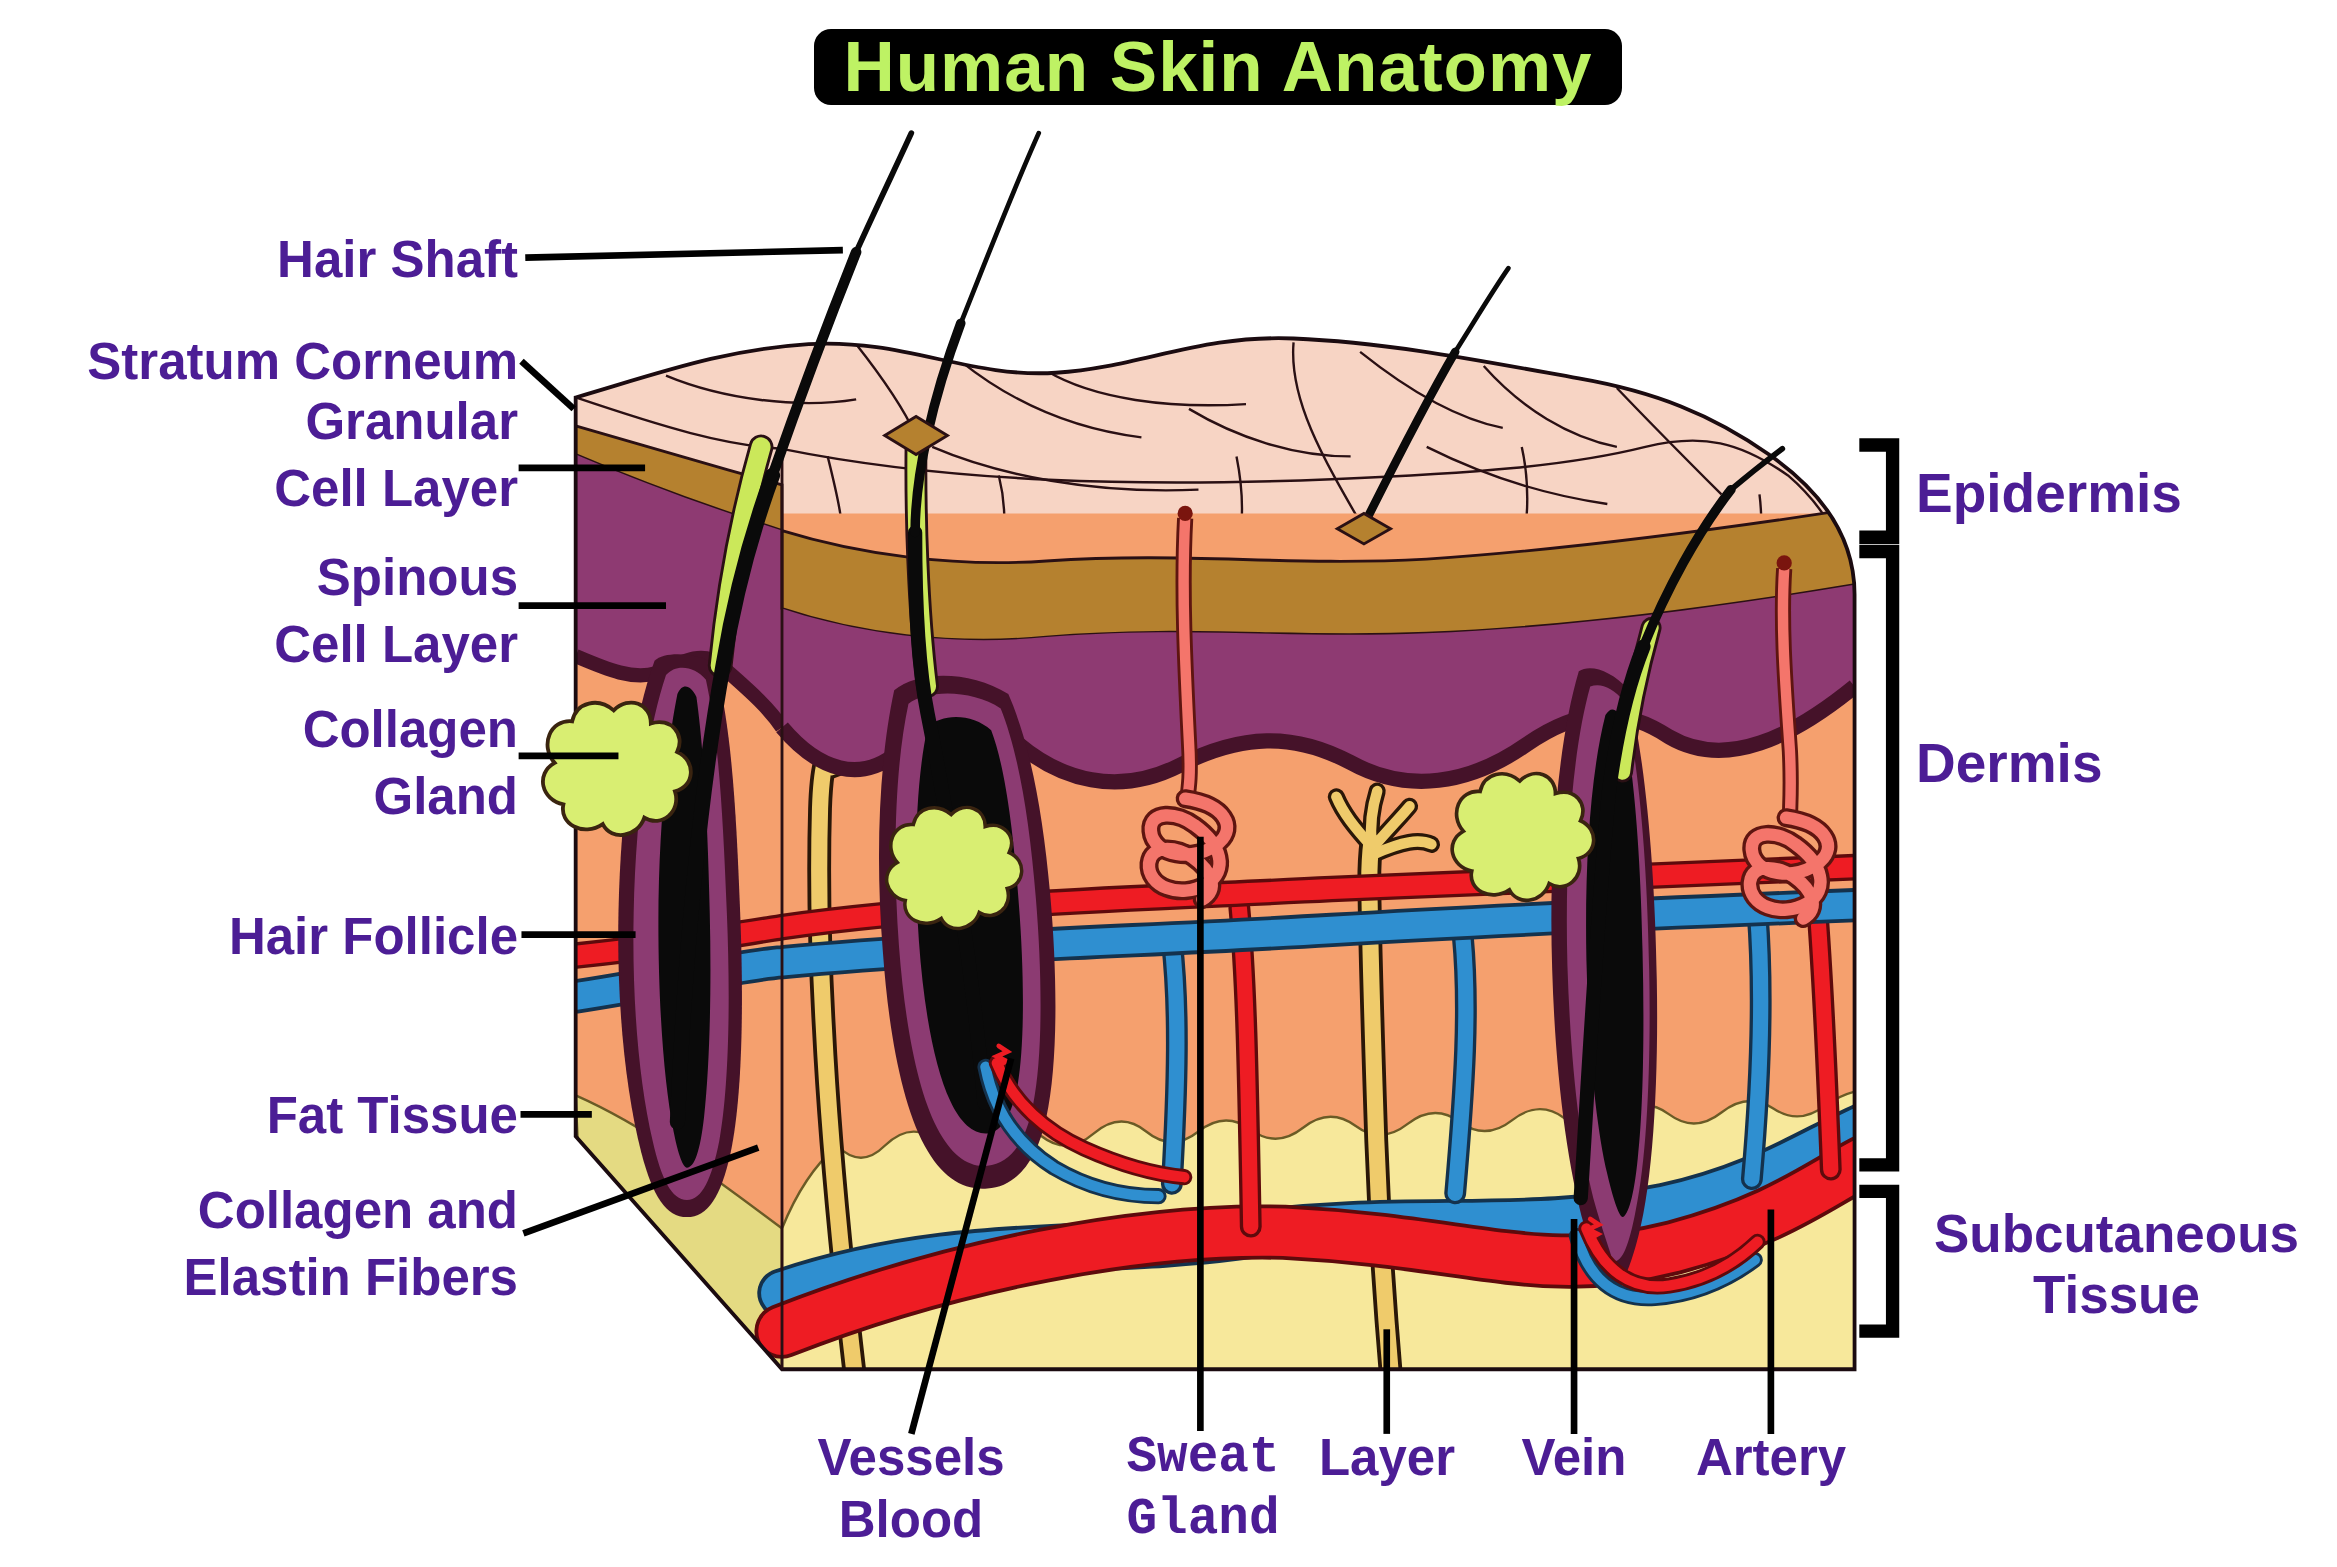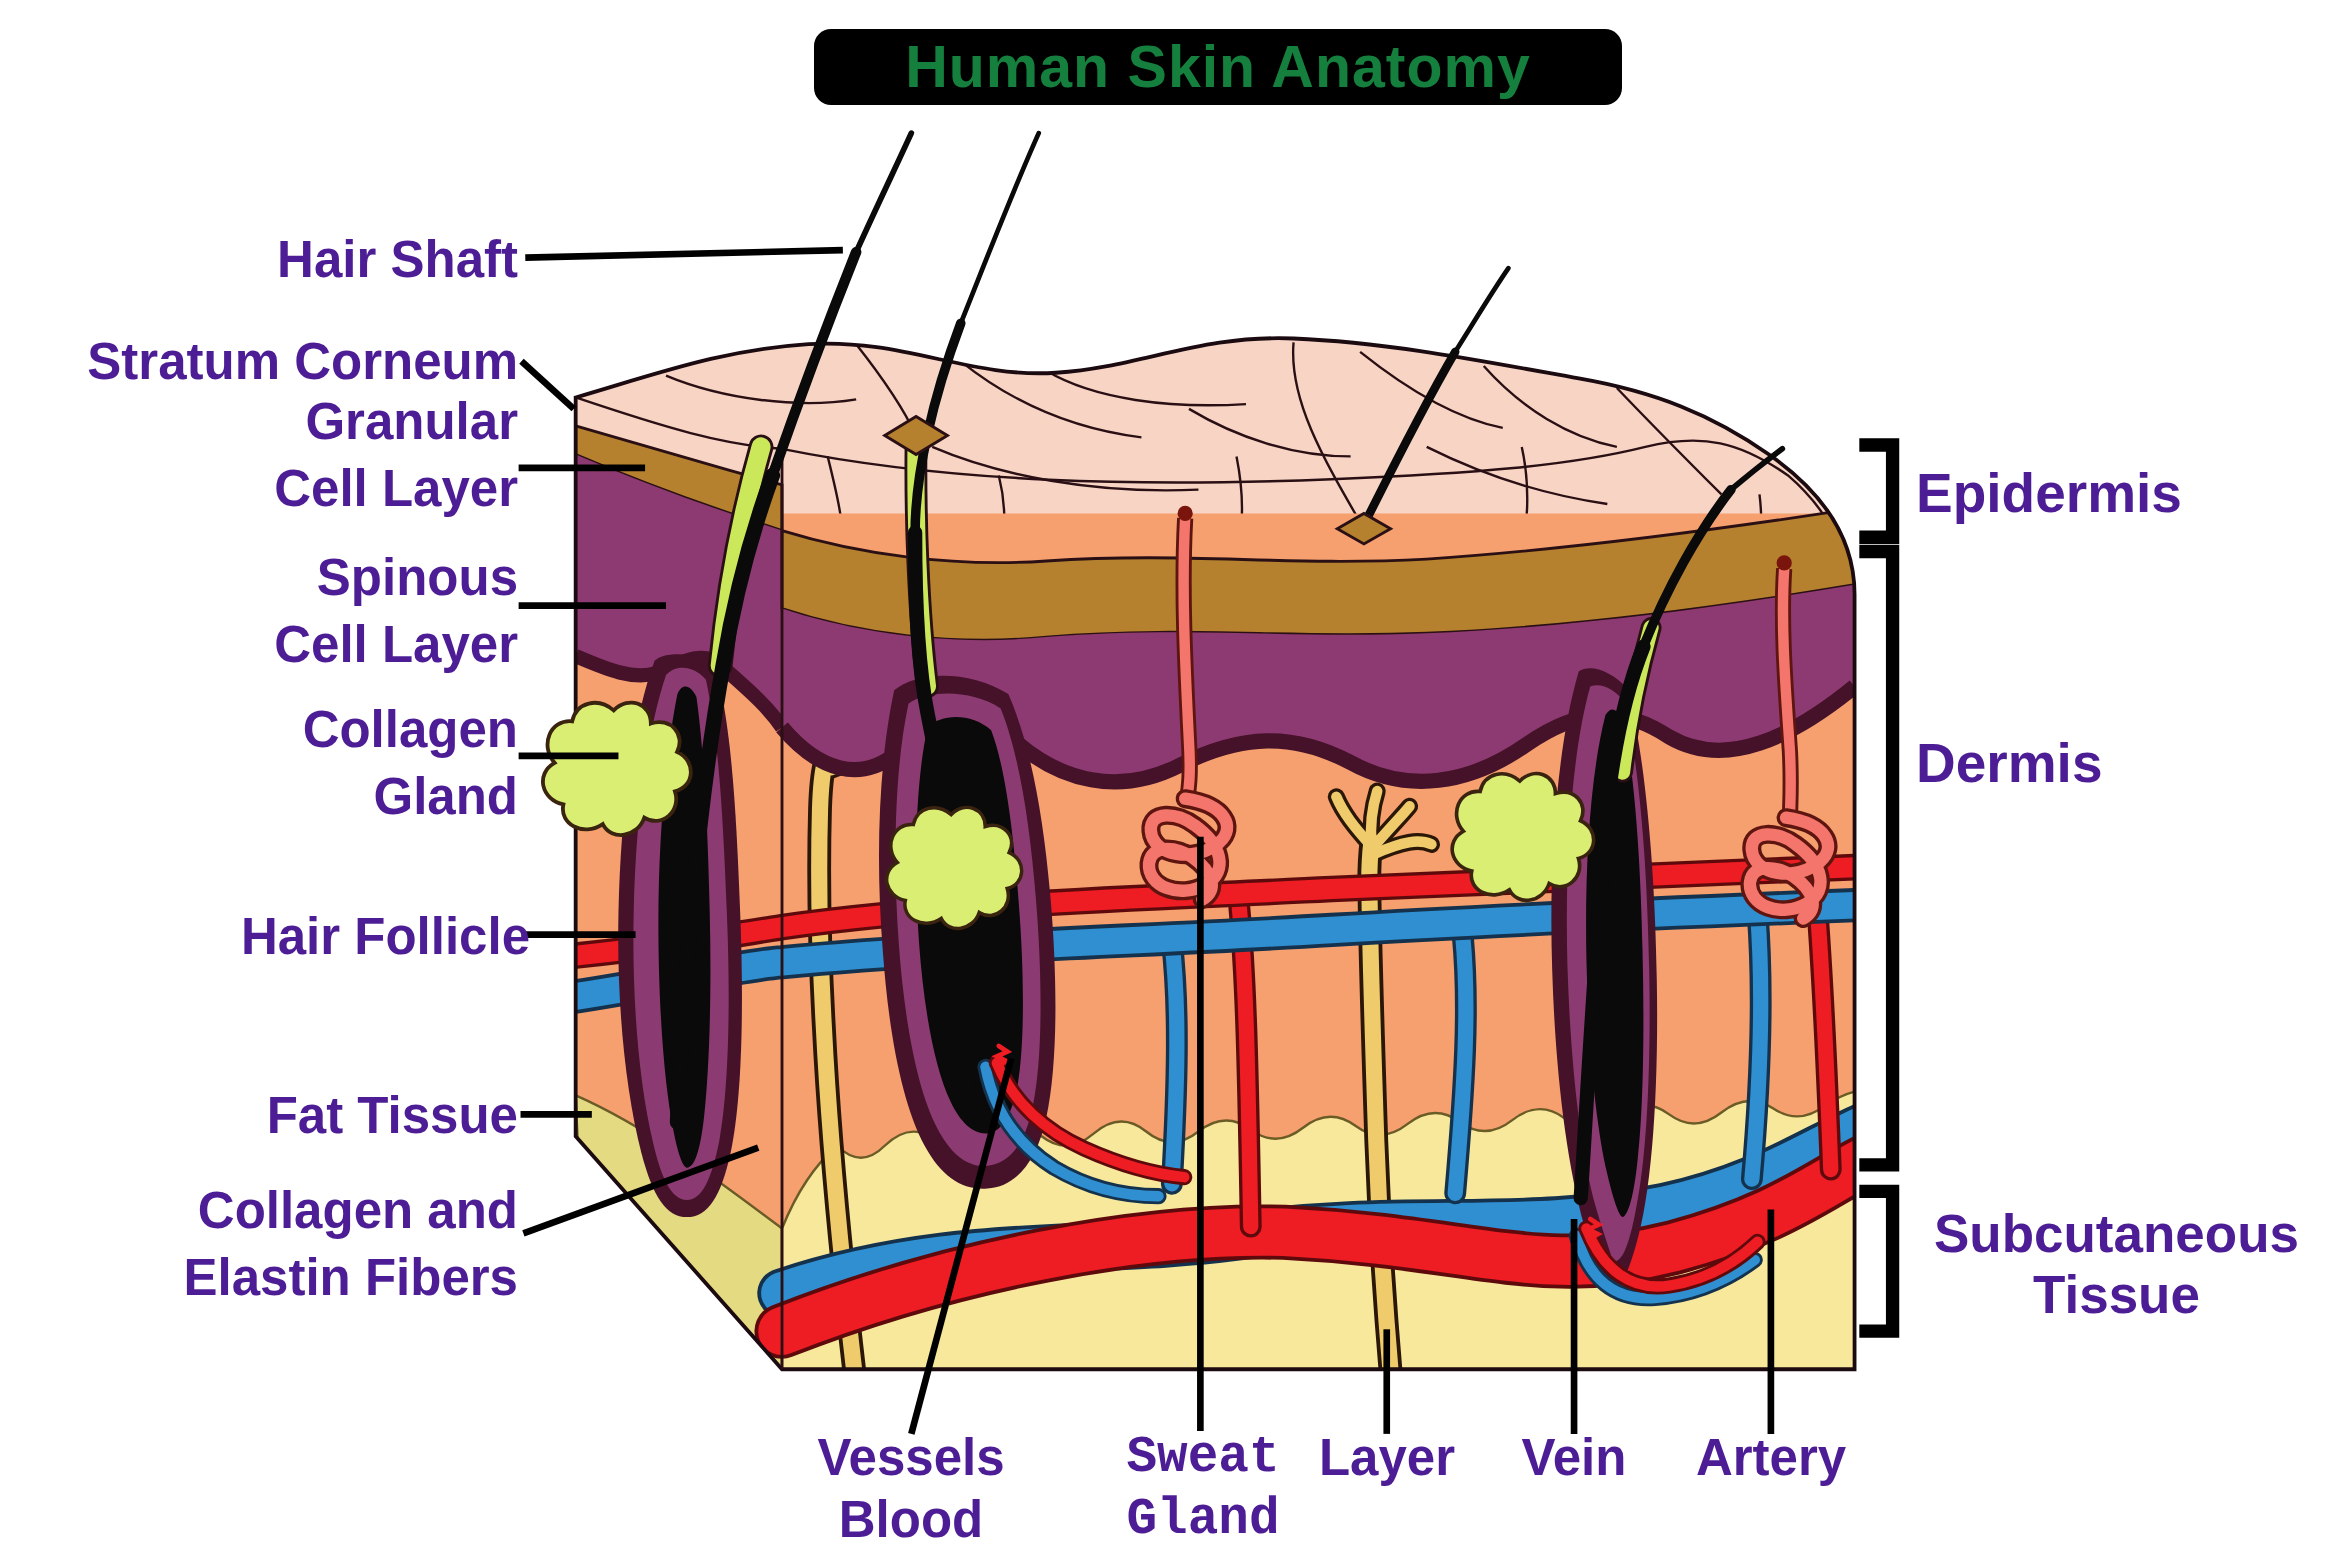--- a/index.html
+++ b/index.html
@@ -6,21 +6,21 @@
   #stage{position:relative;width:2338px;height:1567px;background:#fff;overflow:hidden;
          font-family:"Liberation Sans",sans-serif;}
   svg{position:absolute;left:0;top:0;}
   .lbl{position:absolute;font-weight:700;color:#4c1d95;}
   .lbl-left{width:518px;text-align:right;font-size:51px;line-height:67px;}
   .lbl-right{font-size:55px;line-height:59px;}
   .lbl-bottom{width:304px;text-align:center;font-size:51px;line-height:62px;}
   .lbl span{display:block;}
   #title-box{position:absolute;left:814px;top:28.5px;width:808px;height:76px;
              background:#000;border-radius:17px;display:flex;align-items:center;justify-content:center;}
-  #title-box .t{color:#15803d;font-size:59px;font-weight:700;letter-spacing:1px;}
+  #title-box .t{color:#bef264;font-size:71px;font-weight:700;letter-spacing:1px;}
 </style>
 </head>
 <body>
 
 <div id="stage">
 
   <svg width="2338" height="1567" viewBox="0 0 2458 1648">
     <defs>
       <clipPath id="blockClip">
         <path d="M605,418 C700,390 760,368 850,362 C950,356 1020,398 1110,392 C1200,386 1260,352 1360,356
@@ -283,21 +283,21 @@
     <span>Cell Layer</span>
   </div>
   <div class="lbl lbl-left" style="left:0;top:544px;">
     <span>Spinous</span>
     <span>Cell Layer</span>
   </div>
   <div class="lbl lbl-left" style="left:0;top:696px;">
     <span>Collagen</span>
     <span>Gland</span>
   </div>
-  <div class="lbl lbl-left" style="left:0;top:903px;margin-left:12px;">
+  <div class="lbl lbl-left" style="left:0;top:903px;">
     <span>Hair Follicle</span>
   </div>
   <div class="lbl lbl-left" style="left:0;top:1082px;">
     <span>Fat Tissue</span>
   </div>
   <div class="lbl lbl-left" style="left:0;top:1177px;">
     <span>Collagen and</span>
     <span>Elastin Fibers</span>
   </div>
 

